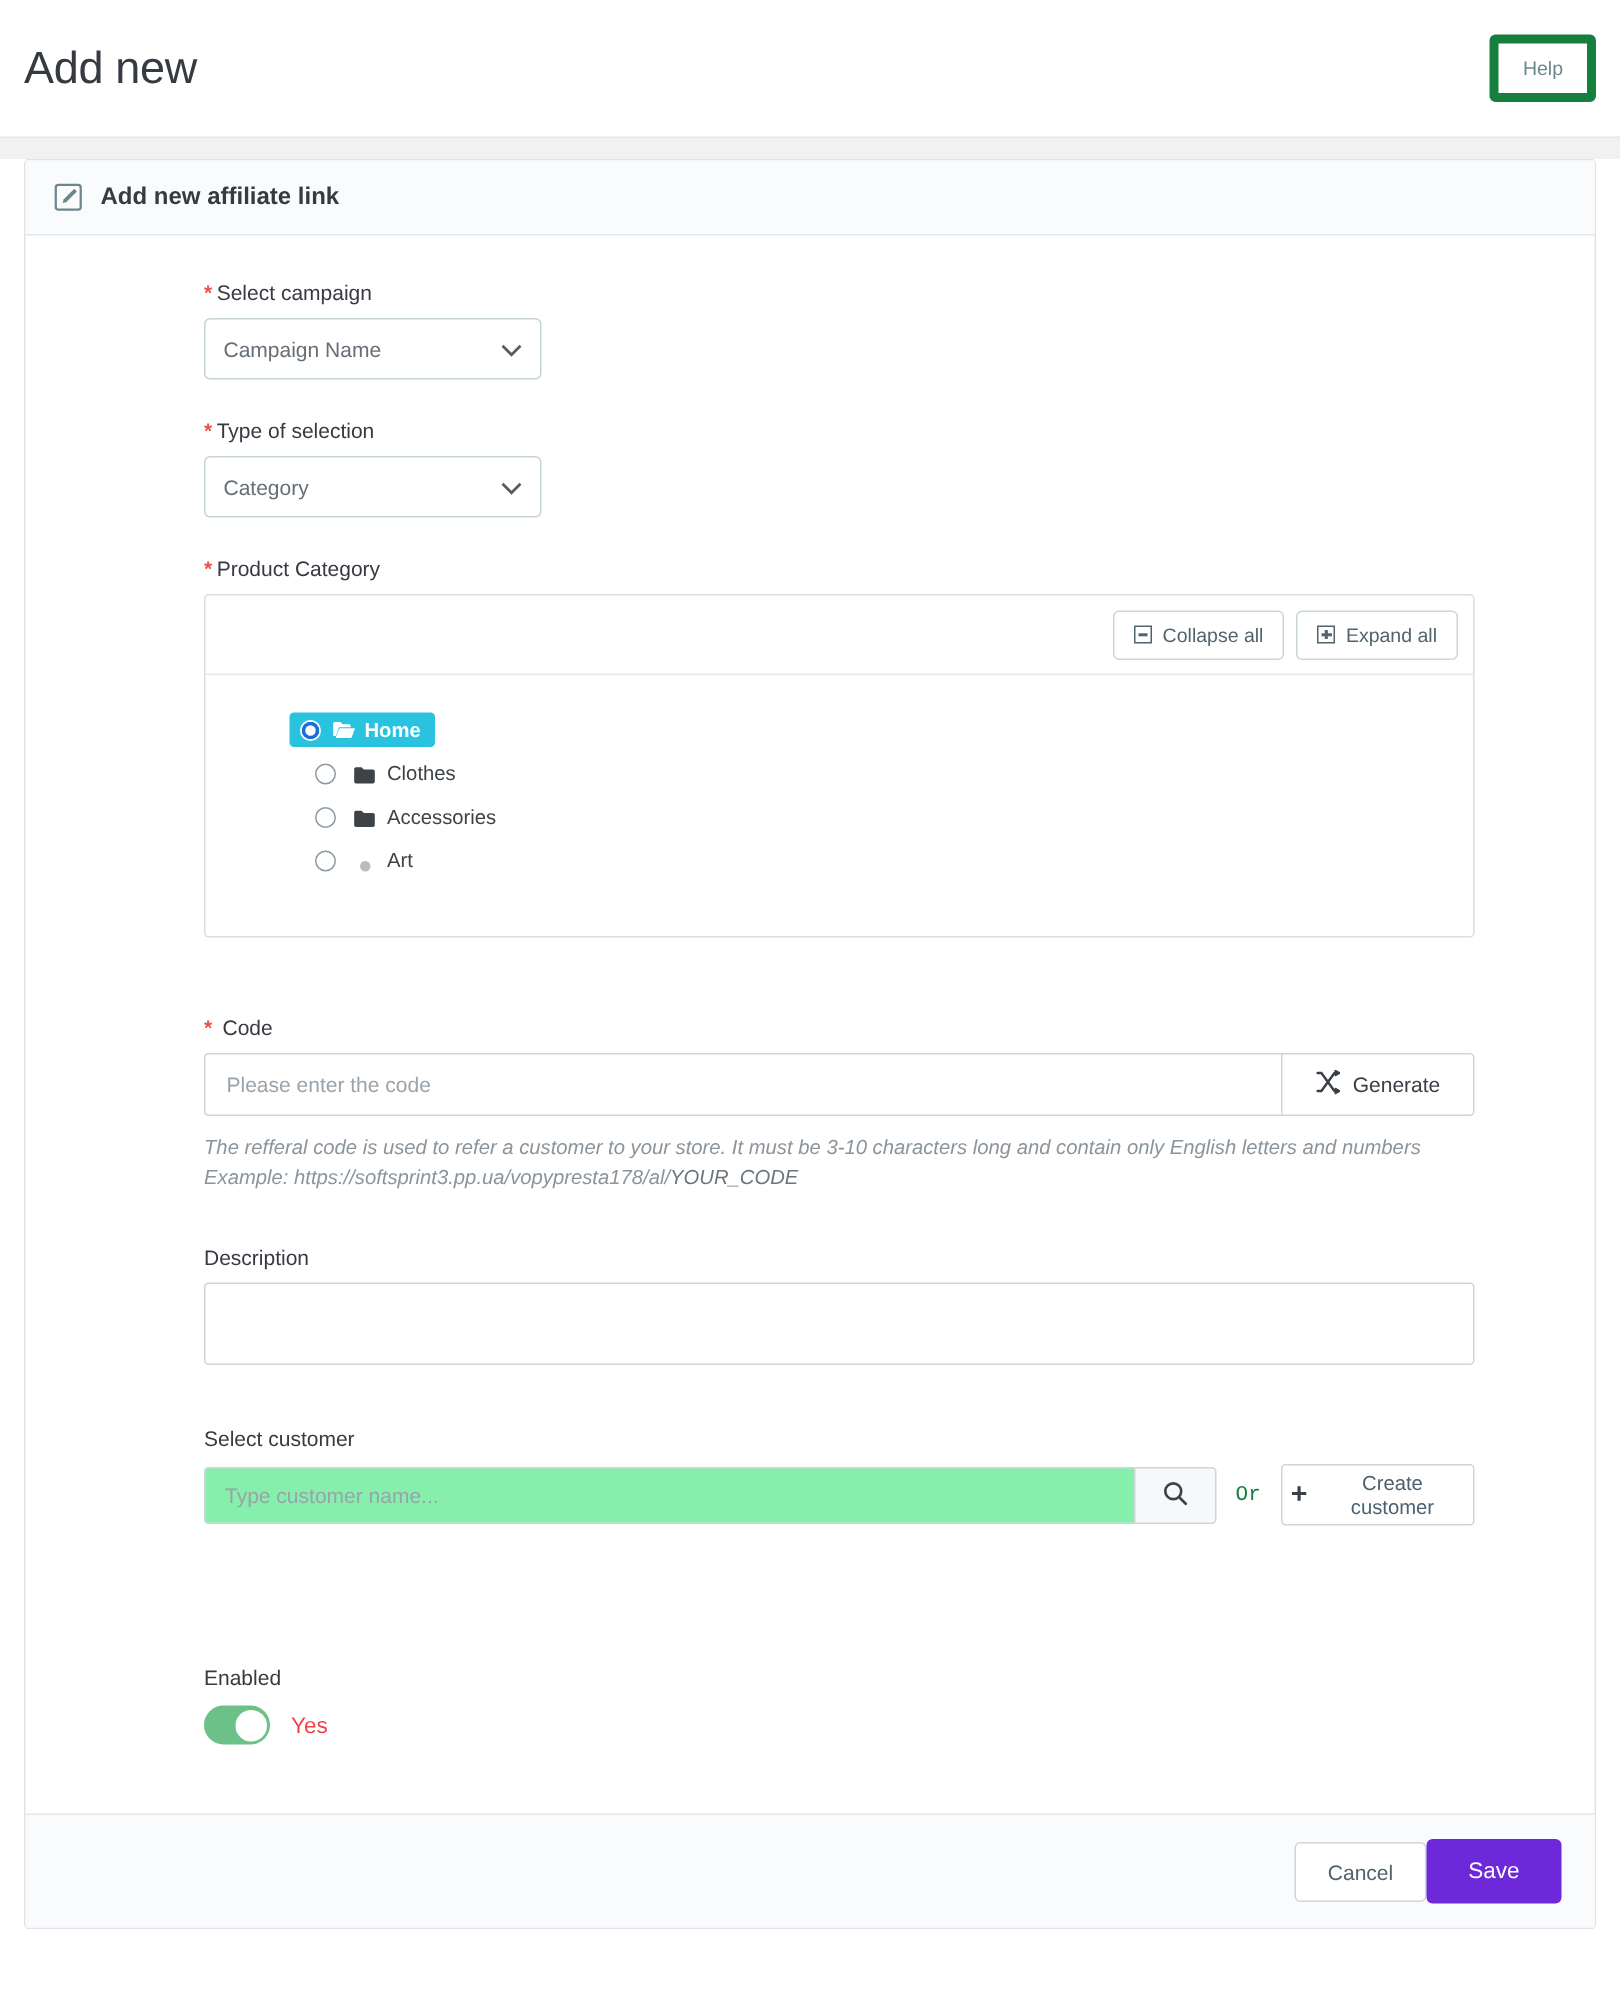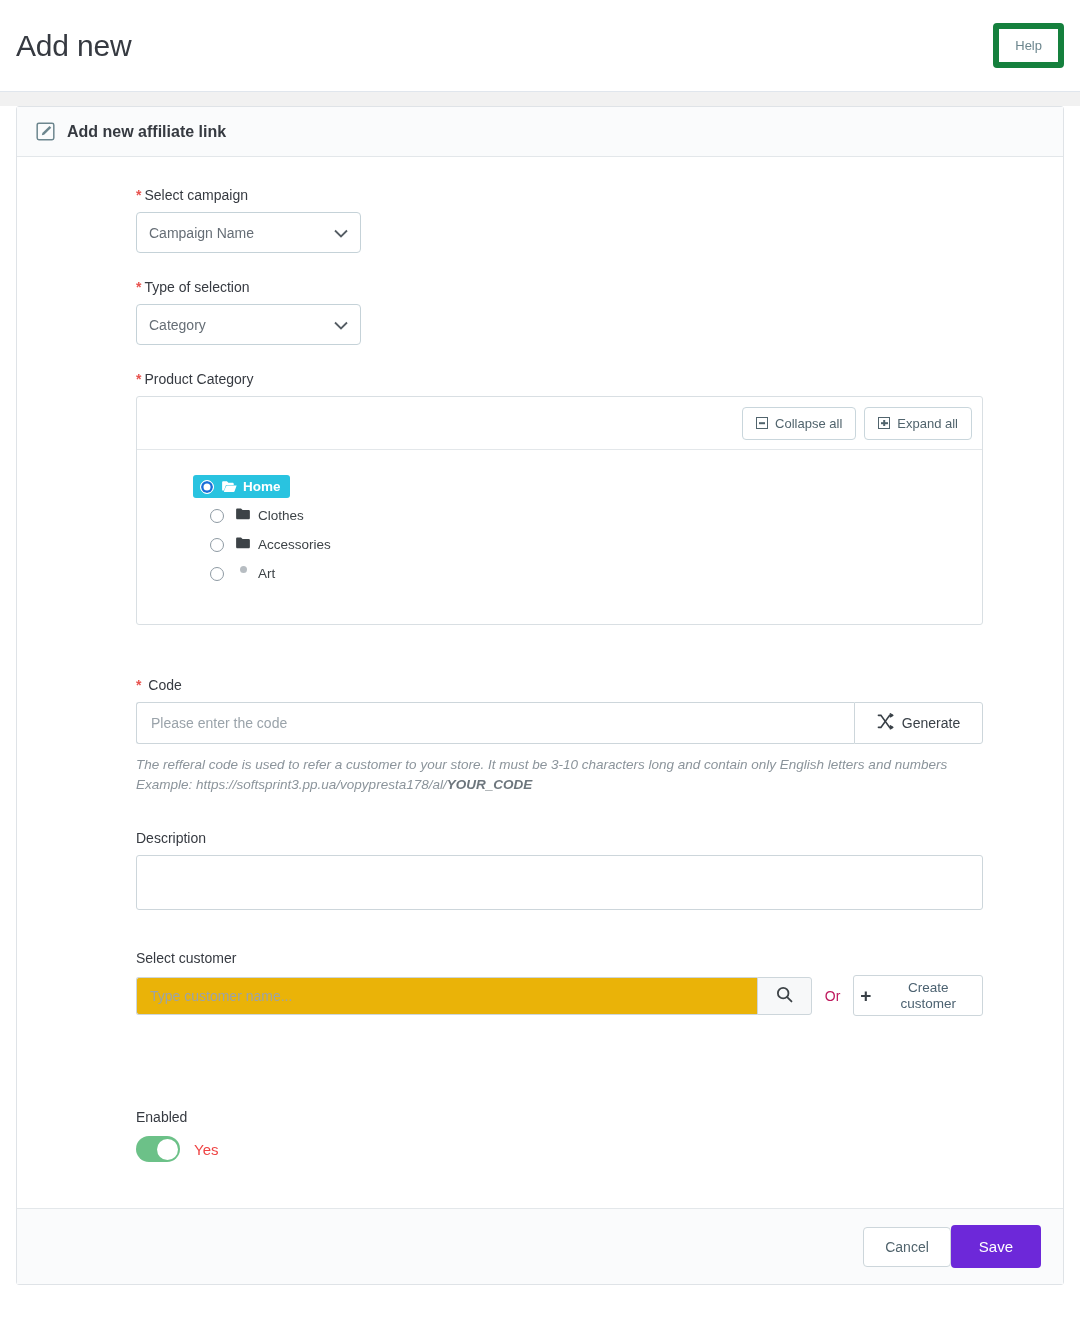--- a/index.html
+++ b/index.html
@@ -108,21 +108,21 @@
     width:14px; height:14px; border-radius:50%;
     border:1.5px solid #8e9aa3; background:#fff; flex:0 0 auto;
   }
   .tlabel-pill {
     display:flex; align-items:center; gap:6px;
     background:#29c3e0; color:#fff; border-radius:3px;
     padding: 4px 9px 4px 7px; margin-left: 6px;
     font-weight: bold; font-size: 13.5px;
   }
   .tlabel-pill .radio { border-color:#fff; box-shadow: inset 0 0 0 2.5px #1a6ed8; background:#fff; margin-right:2px; }
-  .tlabel { display:flex; align-items:flex-start; gap:7px; margin-left:12px; color:#3d4347; font-size:13.5px; }
+  .tlabel { display:flex; align-items:flex-end; gap:7px; margin-left:12px; color:#3d4347; font-size:13.5px; }
   .folder { width:15px; height:12px; flex:0 0 auto; }
   .dot { width:7px; height:7px; border-radius:50%; background:#b7bdc2; display:inline-block; margin:0 4px; }
 
   .gap-b { height: 52px; }
 
   
   .code-group { display:flex; width: 847px; }
   .code-input {
     flex:1; height: 42px;
     border:1px solid #cdd6db; border-right:none;
@@ -135,50 +135,50 @@
     width: 129px; height: 42px;
     border:1px solid #cdd6db; border-radius: 0 3px 3px 0;
     background:#fff; color:#3b4busy; color:#394047;
     font-size:14px; cursor:pointer; font-family:inherit;
     display:flex; align-items:center; justify-content:center; gap:8px;
   }
   .helper {
     width: 847px; margin-top: 11px;
     font-size: 13.5px; font-style: italic; color:#8b949b; line-height: 1.45;
   }
-  .helper b { font-style: italic; font-weight: bold; color:#6d767d; }
+  .helper b { font-style: italic; font-weight: normal; color:#6d767d; }
 
   .gap-c { height: 36px; }
 
   .textarea {
     width: 847px; height: 55px;
     border:1px solid #cdd6db; border-radius:3px;
     background:#fff; resize:none; outline:none;
     font-family: inherit; font-size:14px; padding:8px 12px; color:#363a41;
   }
 
   .gap-d { height: 36px; }
 
   
   .cust-row { display:flex; align-items:center; width: 847px; }
   .cust-input {
     width: 628px; height: 38px;
     border:1px solid #cdd6db; border-right:none; border-radius:3px 0 0 3px;
-    padding: 0 13px; font-size:14px; font-family:inherit; outline:none; background:#eab308;
+    padding: 0 13px; font-size:14px; font-family:inherit; outline:none; background:#86efac;
     color:#363a41;
   }
   .cust-input::placeholder { color:#9aa3aa; }
   .search-btn {
     width: 55px; height: 38px;
     border:1px solid #cdd6db; border-radius:0 3px 3px 0;
     background:#f7f8f9; cursor:pointer;
     display:flex; align-items:center; justify-content:center;
     color:#3d4347;
   }
-  .or-text { font-size:14px; color:#be185d; margin: 0 13px; }
+  .or-text { font-size:14px; color:#15803d; margin: 0 13px; font-family: Liberation Mono, monospace; }
   .create-btn {
     width: 131px; height: 41px;
     border:1px solid #cdd6db; border-radius:3px; background:#fff;
     color:#4c6271; font-size:13.5px; font-family:inherit; cursor:pointer;
     display:flex; align-items:center; justify-content:center; gap:9px;
     line-height:1.15; text-align:center;
   }
   .plus-glyph { font-size:19px; font-weight:bold; color:#394047; line-height:1; }
 
   .gap-e { height: 93px; }

